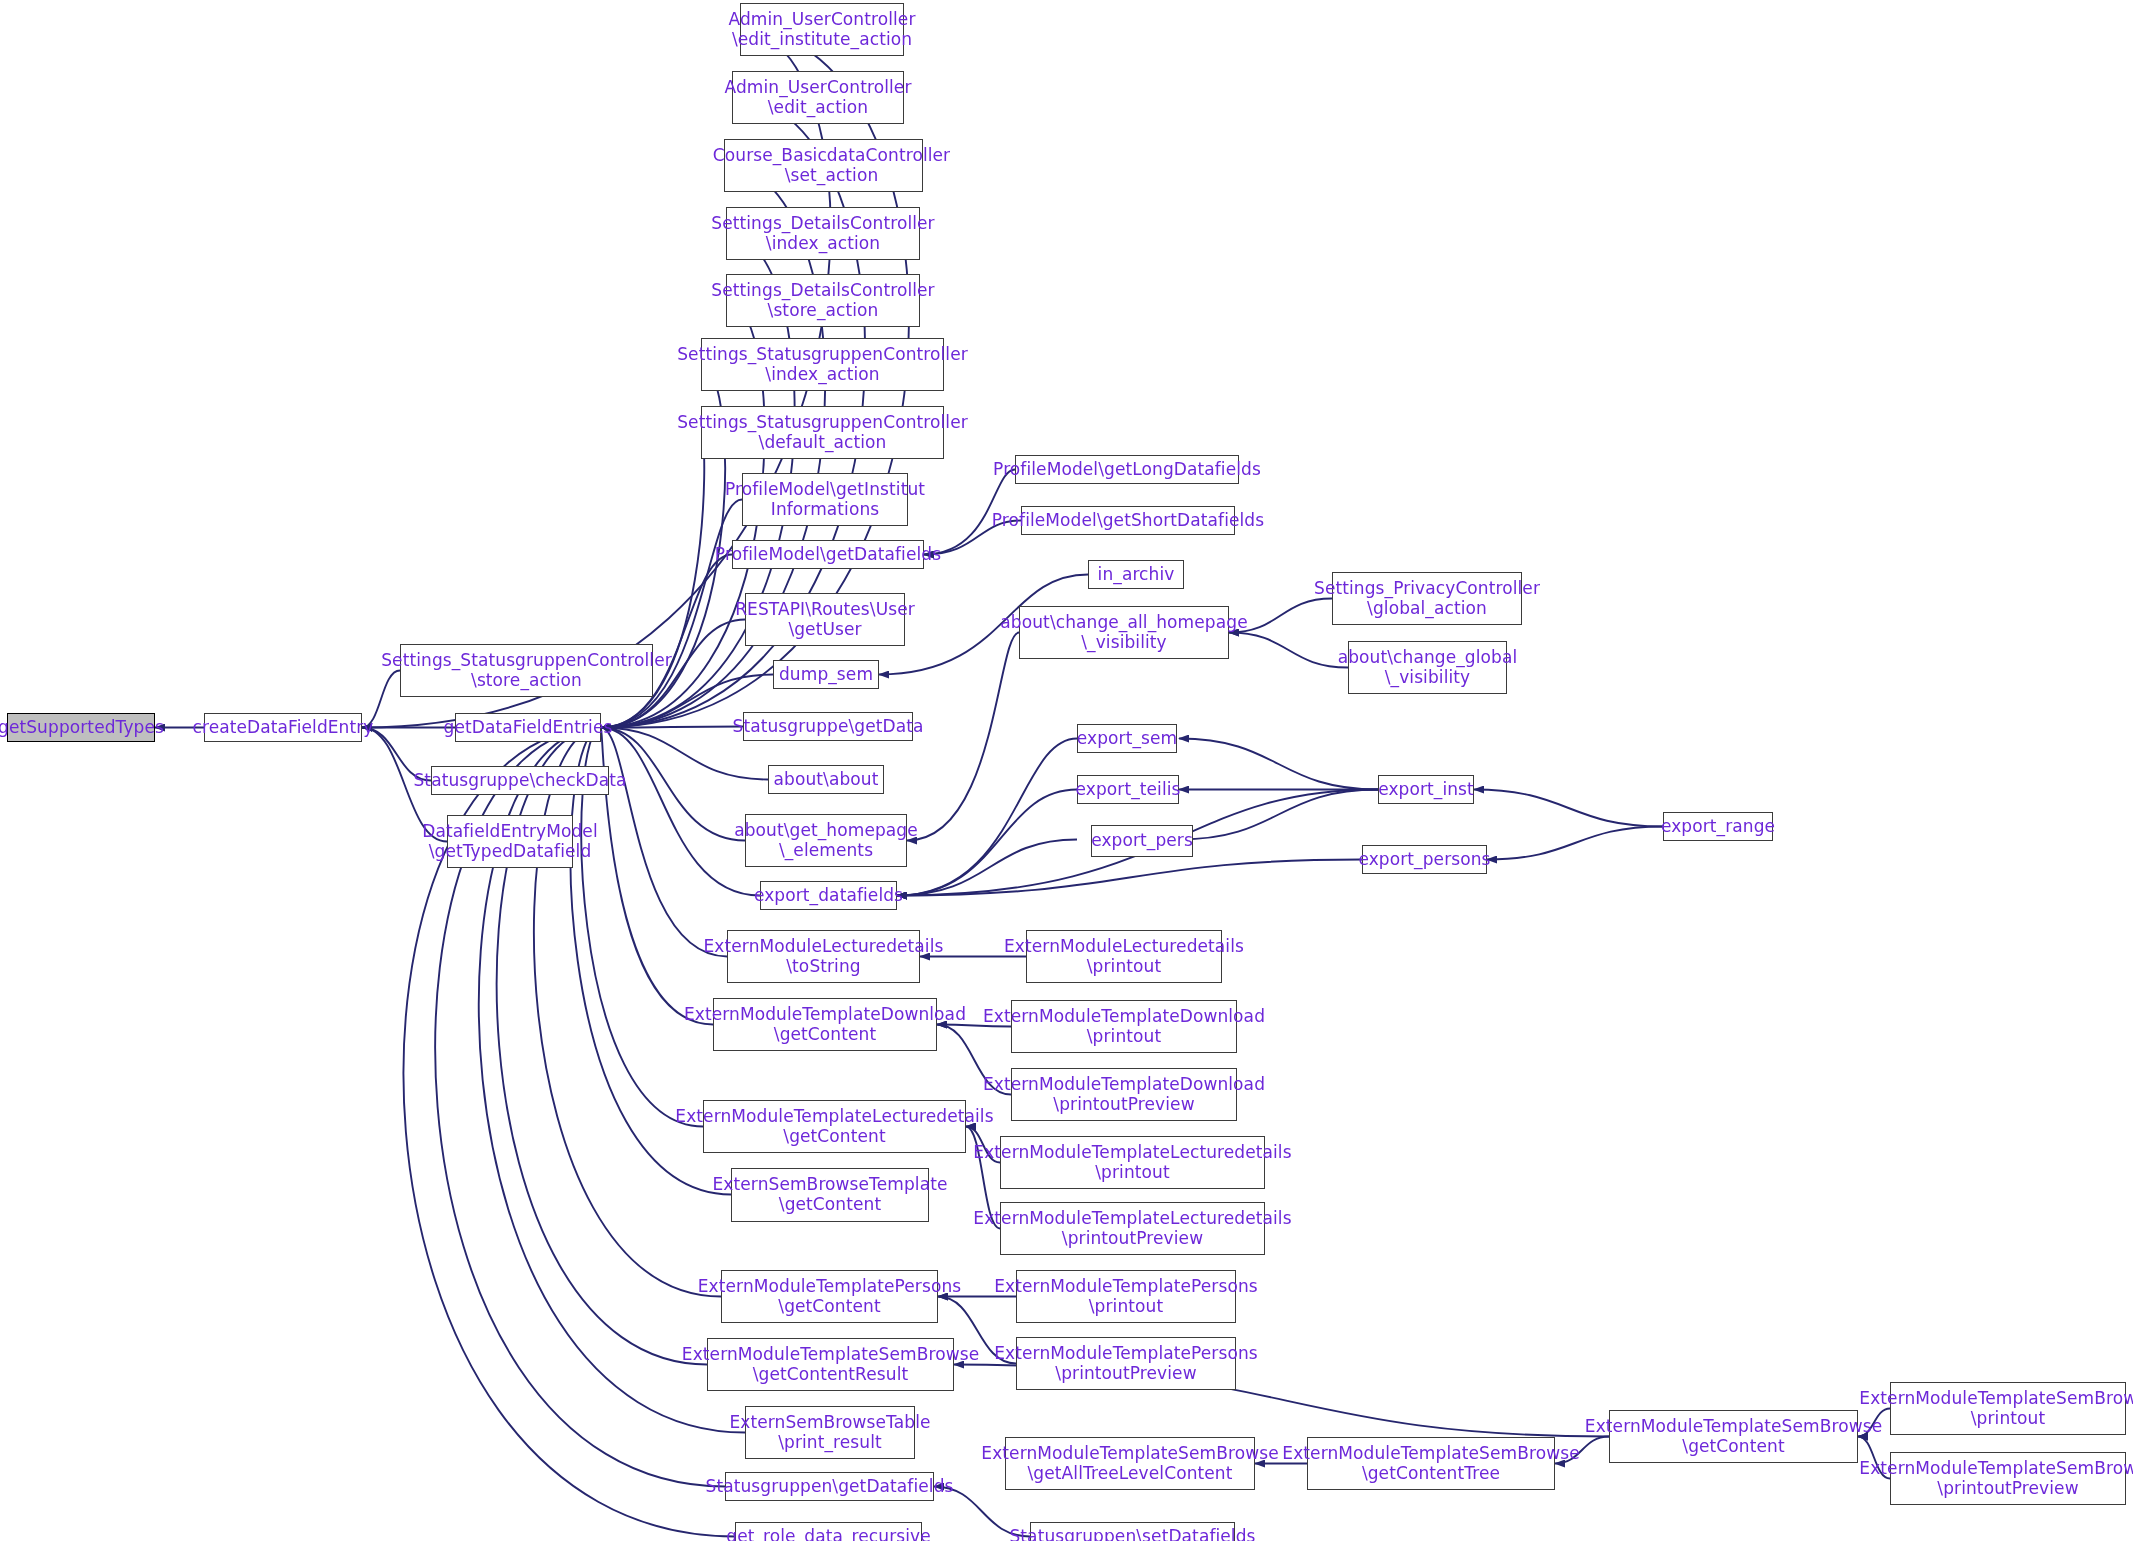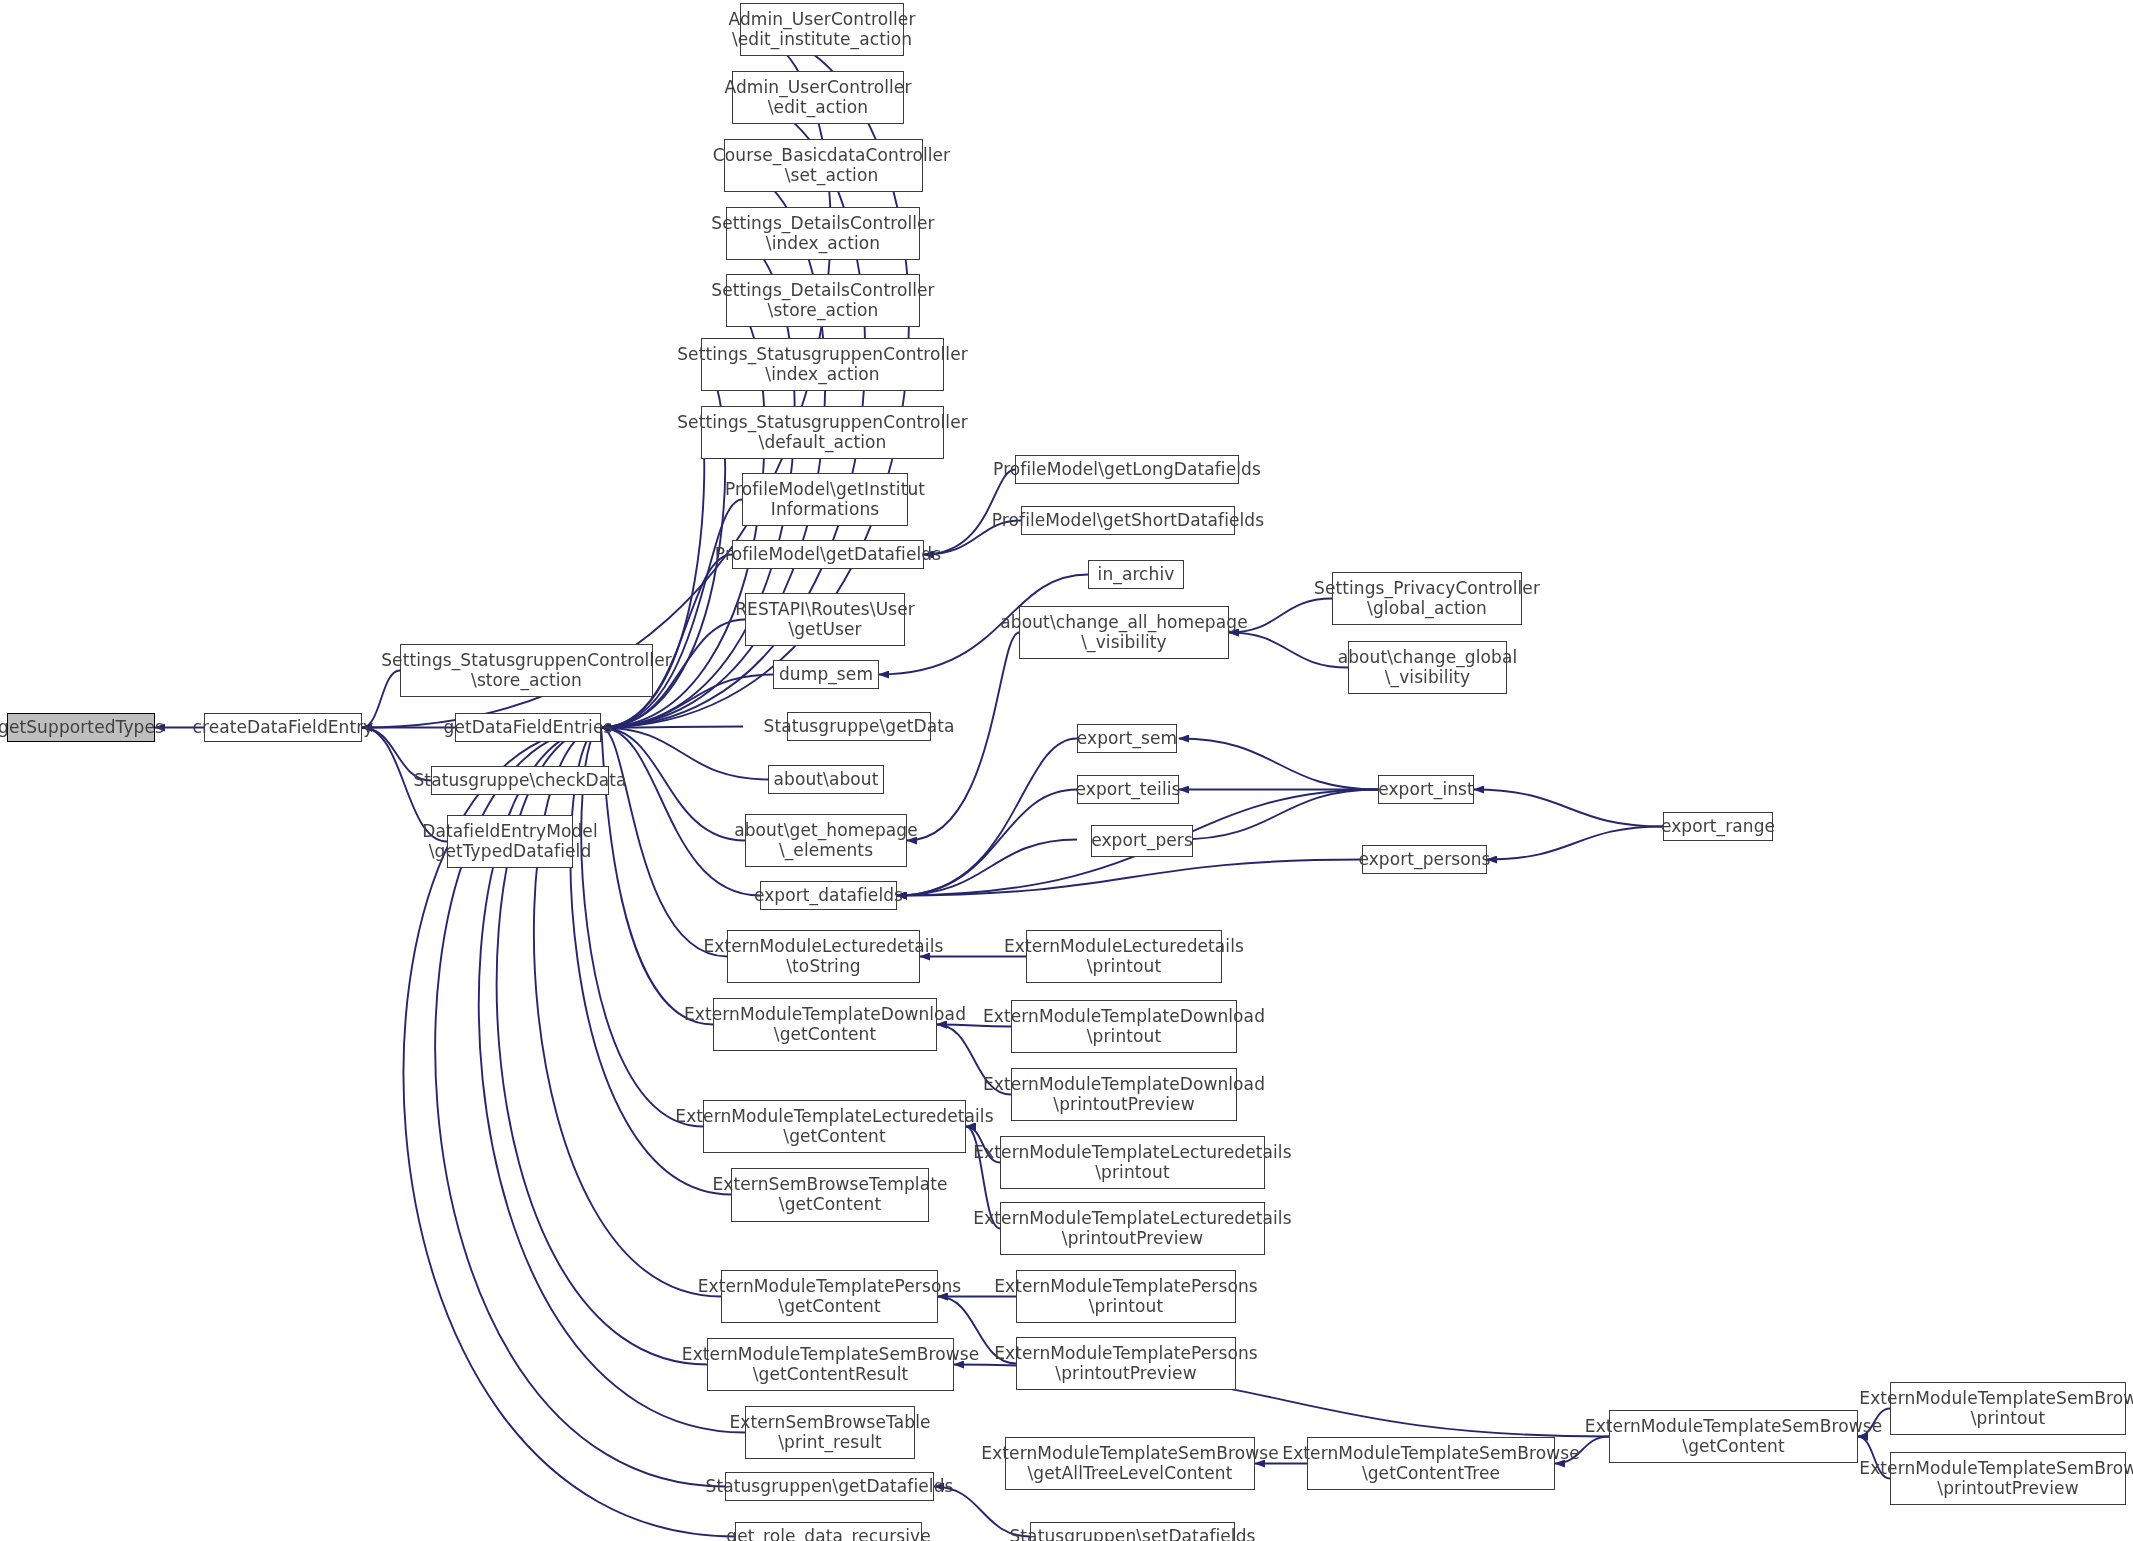--- a/index.html
+++ b/index.html
@@ -14,21 +14,21 @@
   svg.edges{position:absolute;left:0;top:0;width:2133px;height:1541px;pointer-events:none;}
   .node{
     position:absolute;
     box-sizing:border-box;
     border:1.4px solid #3b3b3b;
     background:#ffffff;
     display:flex;
     align-items:center;
     justify-content:center;
     text-align:center;
-    color:#404040;
+    color:#6d28d9;
     font-size:17px;
     line-height:1.16;
     white-space:pre-line;
     letter-spacing:0.1px;
     padding:0 4px;
   }
   .node.highlight{
     background:#bfbfbf;
     border:1.6px solid #000000;
   }
@@ -127,21 +127,21 @@
       <div class="node" style="left: 701px; top: 338px; width: 243px; height: 53px;">Settings_StatusgruppenController
 \index_action</div>
       <div class="node" style="left: 701px; top: 406px; width: 243px; height: 53px;">Settings_StatusgruppenController
 \default_action</div>
       <div class="node" style="left: 742px; top: 473px; width: 166px; height: 53px;">ProfileModel\getInstitut
 Informations</div>
       <div class="node" style="left: 732px; top: 540px; width: 192px; height: 29px;">ProfileModel\getDatafields</div>
       <div class="node" style="left: 745px; top: 593px; width: 160px; height: 53px;">RESTAPI\Routes\User
 \getUser</div>
       <div class="node" style="left: 773px; top: 660px; width: 106px; height: 29px;">dump_sem</div>
-      <div class="node" style="left: 743px; top: 712px; width: 144px; height: 29px; margin-left: 44px;">Statusgruppe\getData</div>
+      <div class="node" style="left: 743px; top: 712px; width: 170px; height: 29px;">Statusgruppe\getData</div>
       <div class="node" style="left: 768px; top: 765px; width: 116px; height: 29px;">about\about</div>
       <div class="node" style="left: 745px; top: 814px; width: 162px; height: 53px;">about\get_homepage
 \_elements</div>
       <div class="node" style="left: 760px; top: 881px; width: 137px; height: 29px;">export_datafields</div>
       <div class="node" style="left: 727px; top: 930px; width: 193px; height: 53px;">ExternModuleLecturedetails
 \toString</div>
       <div class="node" style="left: 713px; top: 998px; width: 224px; height: 53px;">ExternModuleTemplateDownload
 \getContent</div>
       <div class="node" style="left: 703px; top: 1100px; width: 263px; height: 53px;">ExternModuleTemplateLecturedetails
 \getContent</div>

